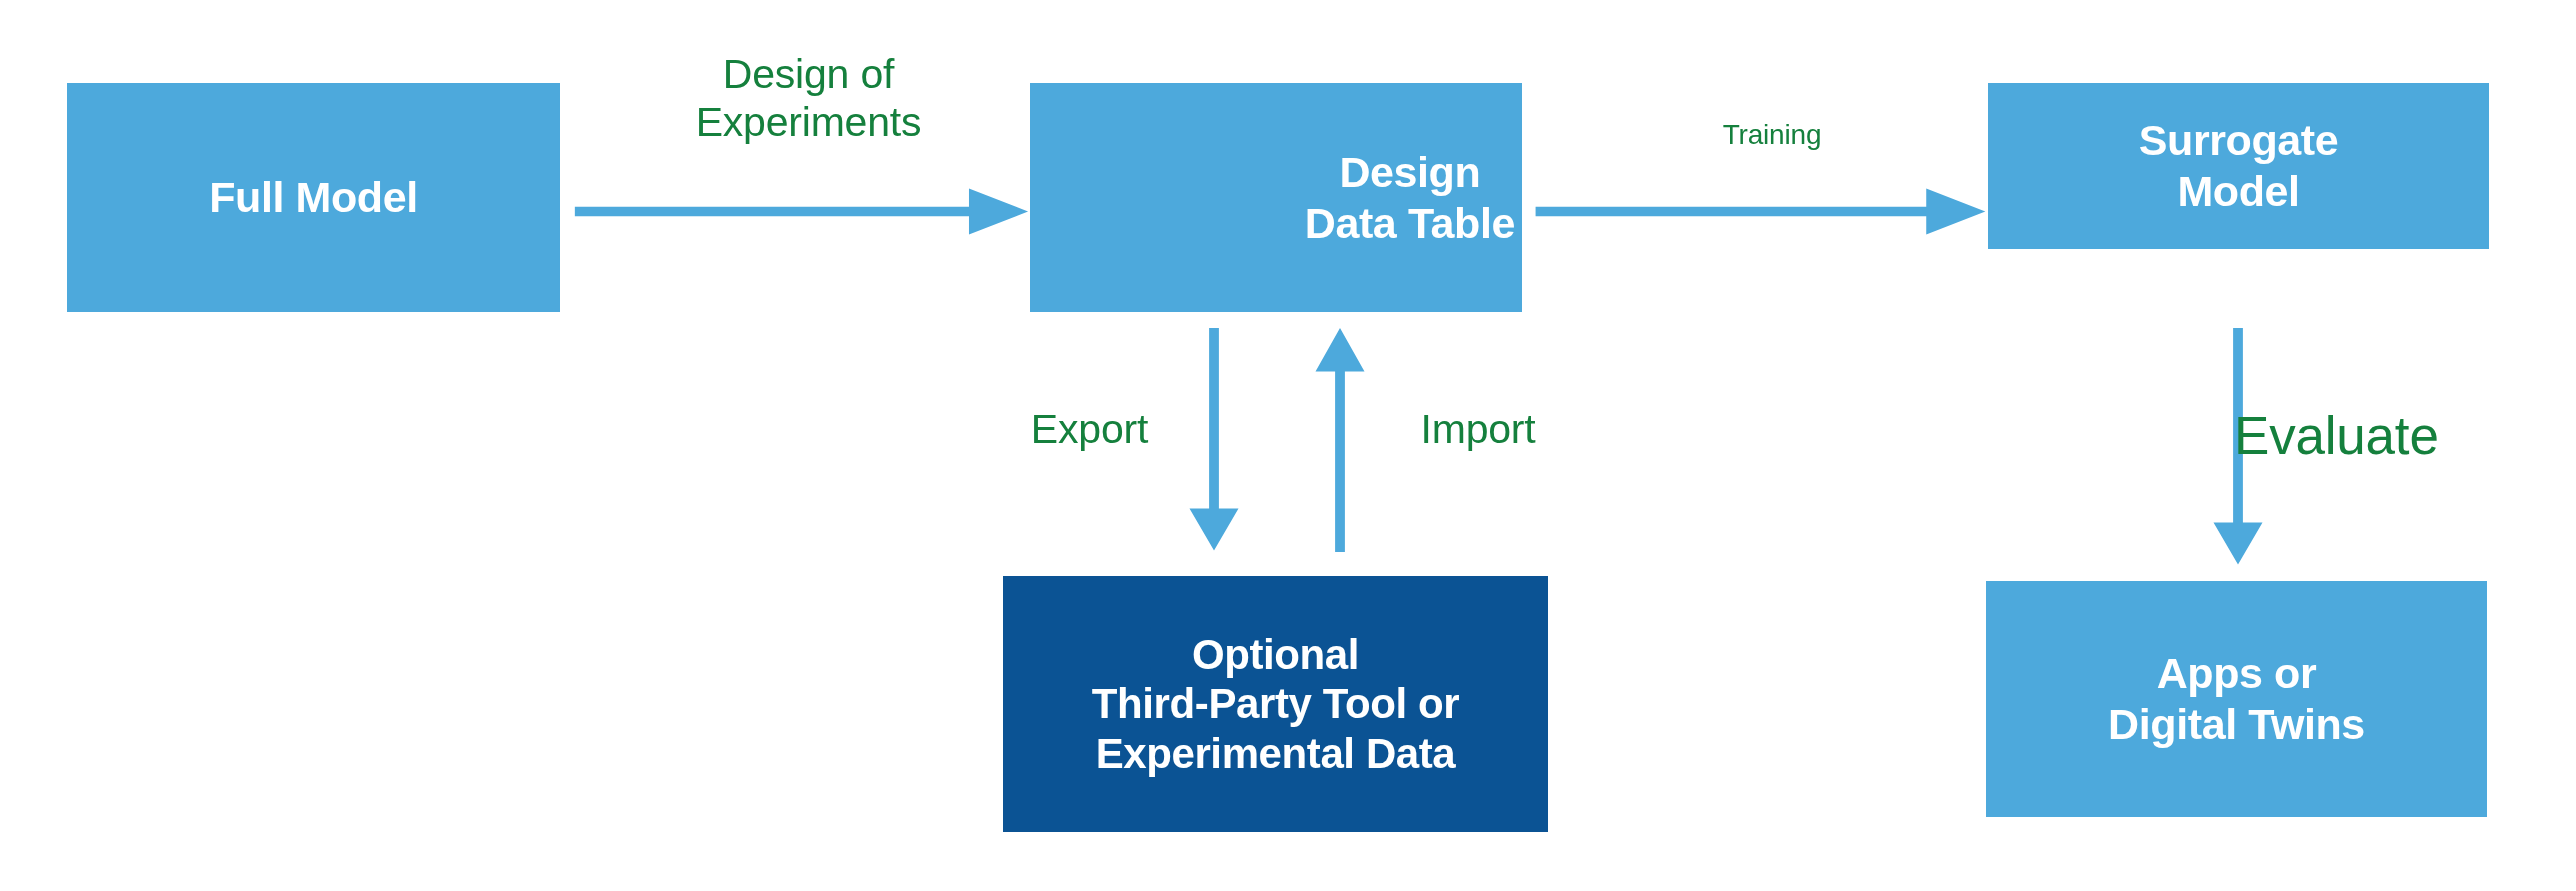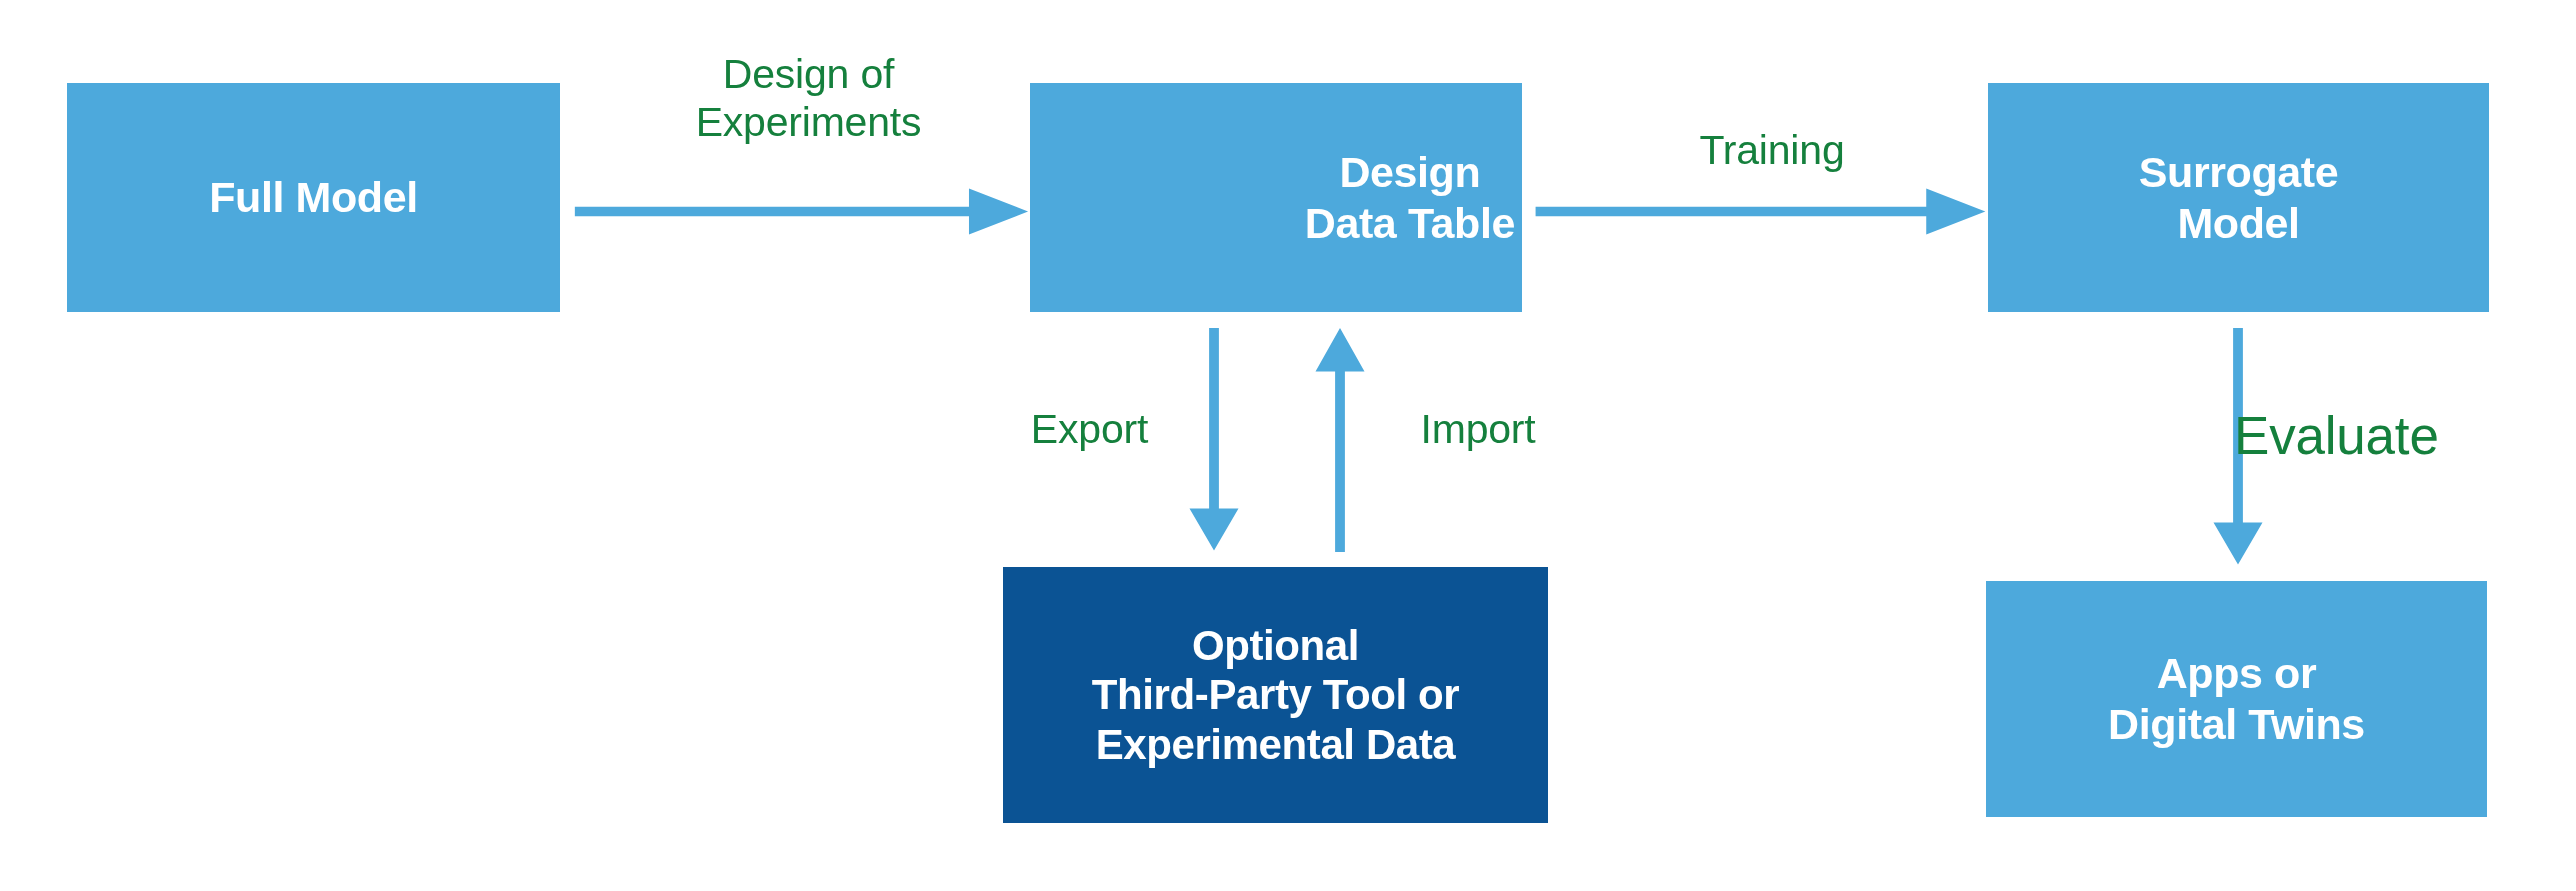--- a/index.html
+++ b/index.html
@@ -25,21 +25,21 @@
     text-align: center;
     color: #ffffff;
     font-weight: bold;
     font-family: "Liberation Sans", sans-serif;
     line-height: 1.18;
     letter-spacing: -0.4px;
     box-sizing: border-box;
     padding: 2.8px 7px;
   }
   .node-light { background: #4DA9DC; }
-  .node-dark  { background: #0B5394; }
+  .node-dark  { background: #0B5394; margin-top: 9px; }
 
   .node-label {
     display: block;
     white-space: pre-line;
   }
 
   .edge-label {
     position: absolute;
     color: #15803d;
     font-family: "Liberation Sans", sans-serif;
@@ -51,27 +51,27 @@
   }
 
   .arrow-svg {
     position: absolute;
     overflow: visible;
   }
 
   
   #node-full-model      { left:67px;   top:83px;  width:493px;  height:229px;  font-size:43px; }
   #node-design-table    { left:1030px; top:83px;  width:492px;  height:229px;  font-size:43px;justify-content:flex-end; }
-  #node-surrogate       { left:1988px; top:83px;  width:501px;  height:229px;  font-size:43px; }
+  #node-surrogate       { left:1988px; top:83px;  width:501px;  height:166px;  font-size:43px; }
   #node-optional-third  { left:1003px; top:567px;  width:545px;  height:256px;  font-size:42px; }
   #node-apps            { left:1986px; top:581px;  width:501px;  height:236px;  font-size:43px; }
 
   
   #label-doe       { left:651px;  top:50px;   width:315px; font-size:41px; }
-  #label-training  { left:1625px; top:118px;  width:294px; font-size:41px;margin-top:8px; }
+  #label-training  { left:1625px; top:118px;  width:294px; font-size:28px; }
   #label-export    { left:995px; top:405px;  width:189px; font-size:41px; }
   #label-import    { left:1380px; top:405px;  width:196px; font-size:41px; }
   #label-evaluate  { left:2234px; top:405px;  width:280px; font-size:53px; text-align:left; }
 </style>
 </head>
 <body>
 
 <div id="canvas">
 
   <svg class="arrow-svg" id="arrow-doe" style="left:573px; top:183px; width:459px; height:57px;" viewBox="0 0 655 82" xmlns="http://www.w3.org/2000/svg">

